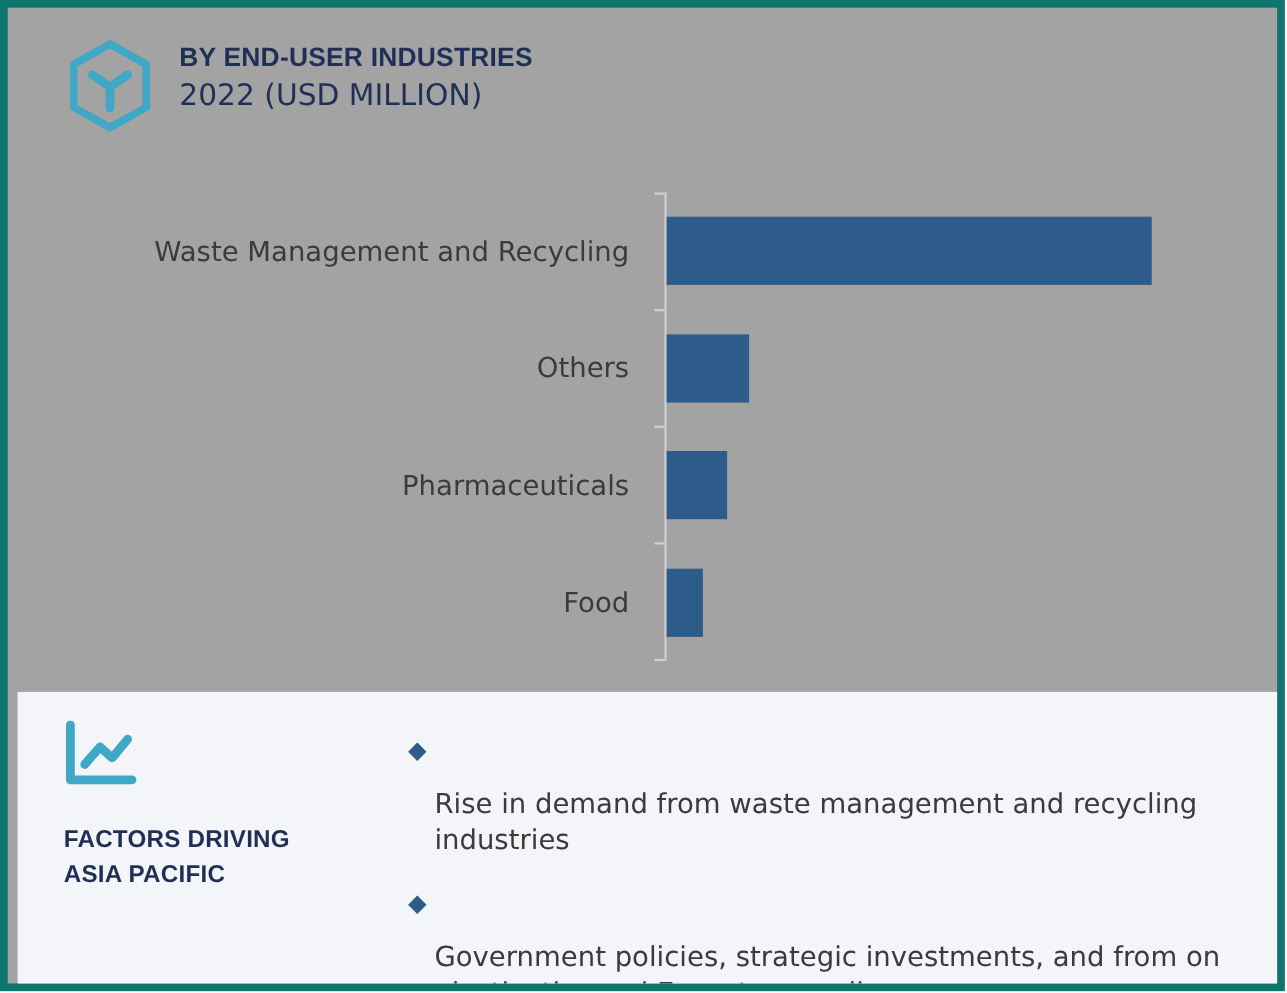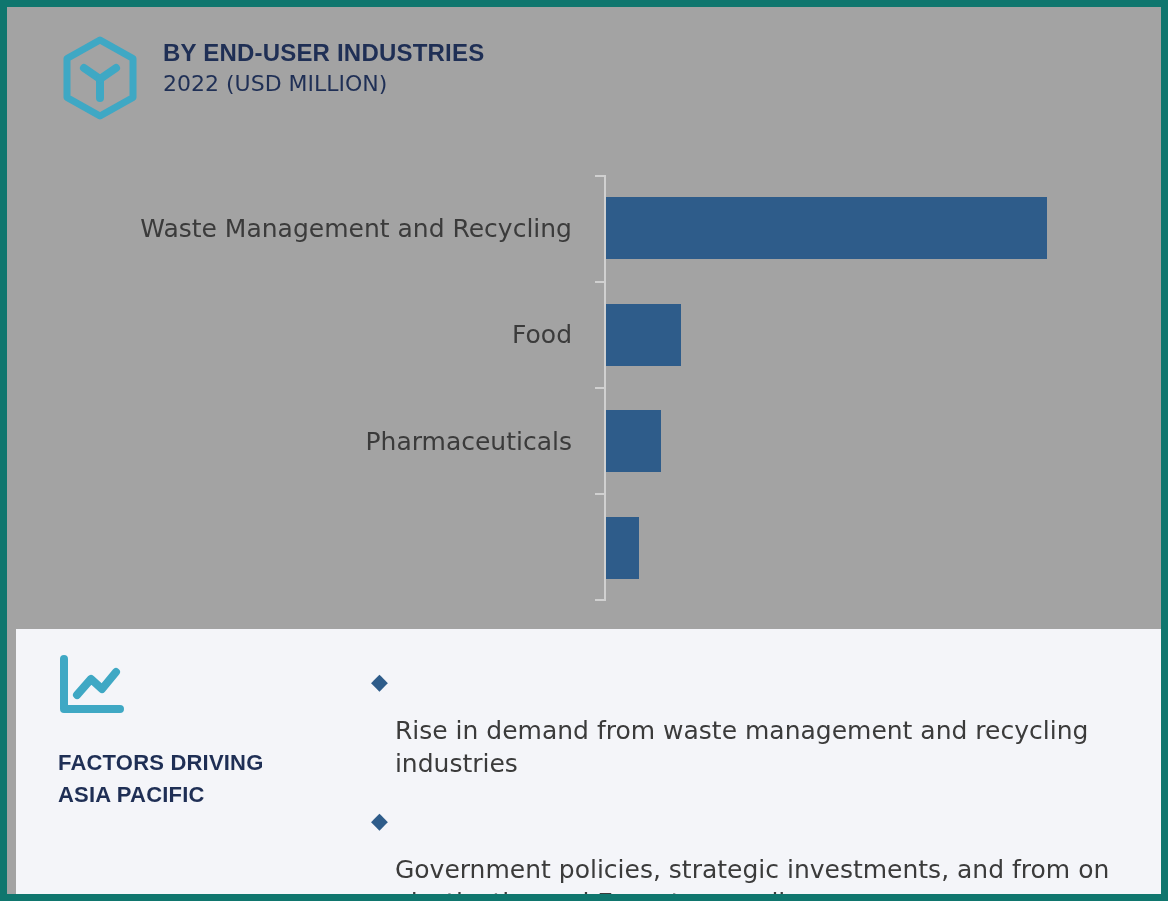--- a/index.html
+++ b/index.html
@@ -29,21 +29,21 @@
   .header-text{
     position:absolute;left:156px;top:33px;
   }
   .header-title{
     font-size:24px;font-weight:bold;color:#1f2f55;
     letter-spacing:.2px;line-height:1.12;
     font-family:"Liberation Sans", sans-serif;
     white-space:nowrap;
   }
   .header-sub{
-    font-size:22px;font-weight:normal;color:#1f2f55;
+    font-size:27px;font-weight:normal;color:#1f2f55;
     line-height:1.25;margin-top:3px;
     font-family:"DejaVu Sans", sans-serif;
     white-space:nowrap;
   }
 
   
   .chart{
     position:absolute;left:0;top:150px;width:1168px;height:460px;
   }
   .plot{
@@ -136,24 +136,27 @@
     </div>
   </div>
 
   <div class="chart">
 
     <div class="cat-labels">
       <div class="cat-row">
           <span class="cat-label">Waste Management and Recycling</span>
         </div>
       <div class="cat-row">
+          <span class="cat-label">Others</span>
+        </div>
+      <div class="cat-row">
+          <span class="cat-label">Pharmaceuticals</span>
+        </div>
+      <div class="cat-row">
           <span class="cat-label">Food</span>
-        </div>
-      <div class="cat-row">
-          <span class="cat-label">Pharmaceuticals</span>
         </div>
     </div>
 
     <div class="plot">
       <div class="axis-line"></div>
       <div class="axis-cap top"></div>
       <div class="axis-cap bottom"></div>
       <div class="tick" style="top:106px"></div>
       <div class="tick" style="top:212px"></div>
       <div class="tick" style="top:318px"></div>

